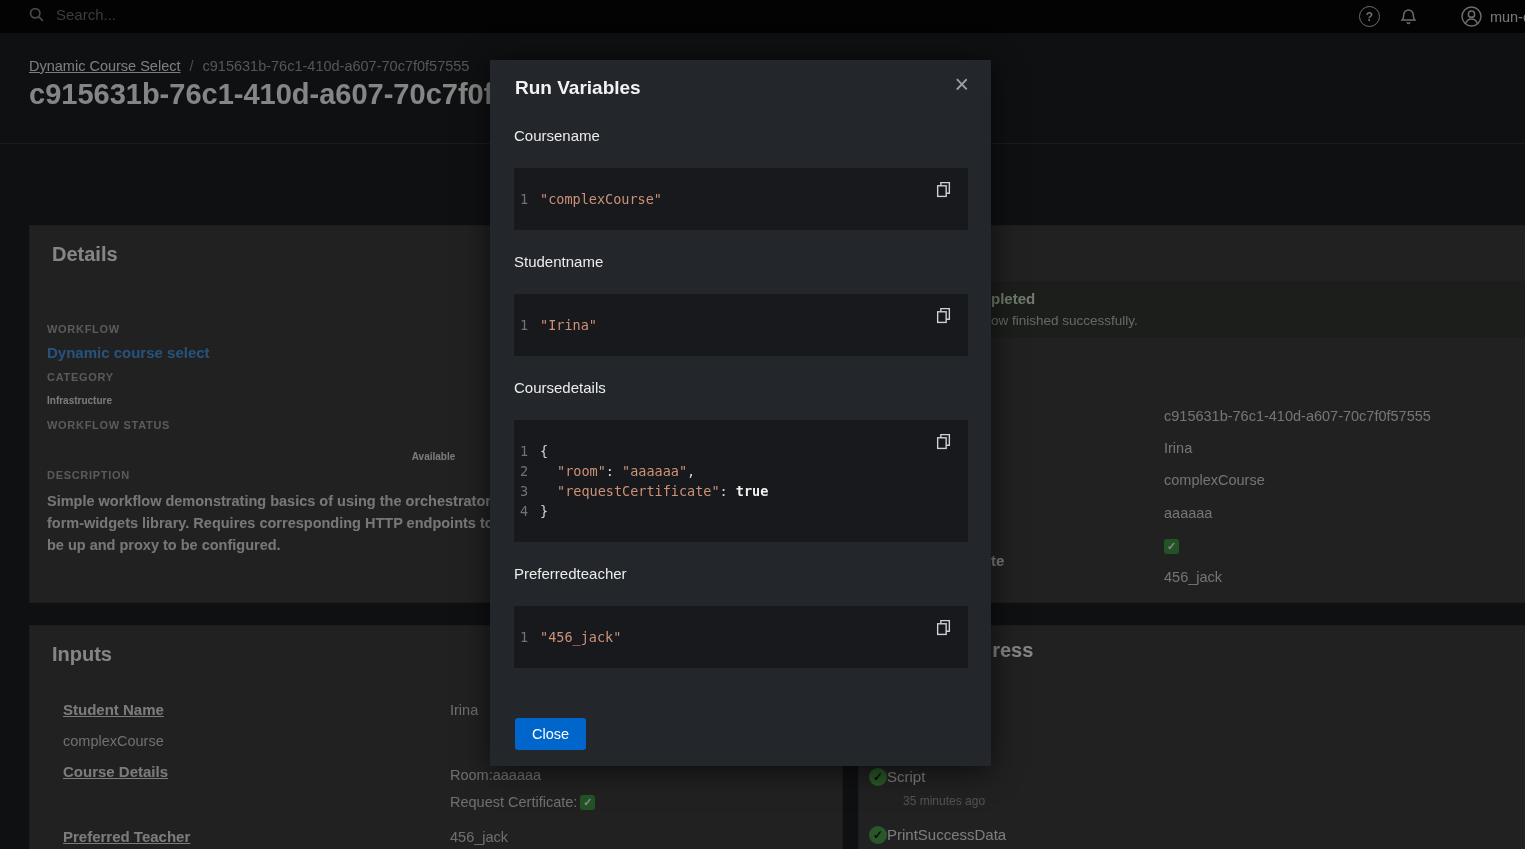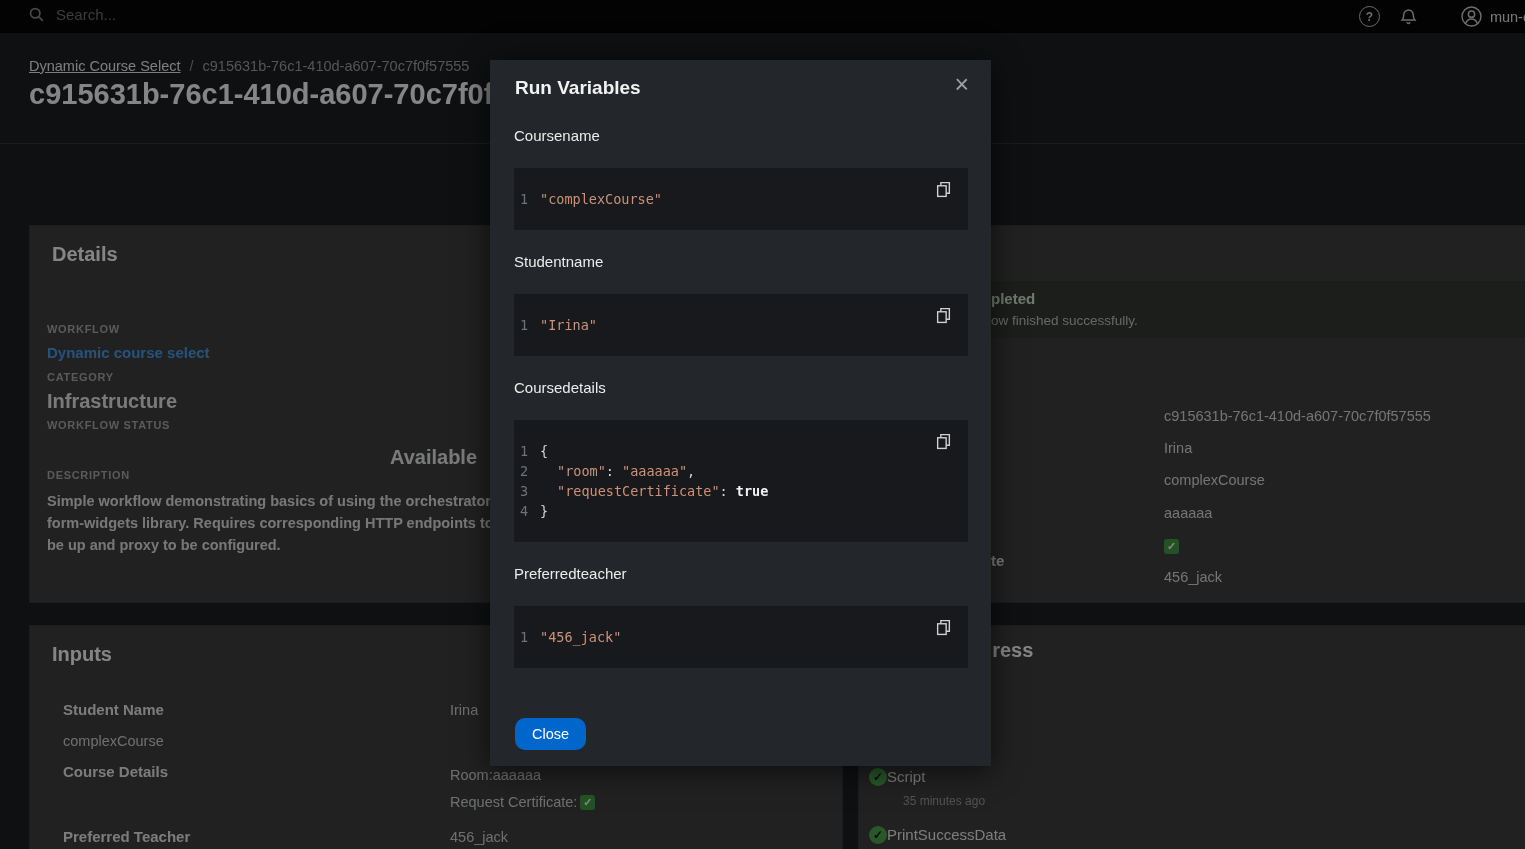--- a/index.html
+++ b/index.html
@@ -29,29 +29,29 @@
   .page-divider{position:absolute;left:0;top:143px;width:100%;height:1px;background:#33373b;border:none;margin:0;}
 
   
   .card{position:absolute;background:#404040;border:1px solid #35393d;box-sizing:border-box;}
   .card h2{margin:0;font-size:20px;font-weight:700;color:#ffffff;line-height:24px;}
 
   .details-card{left:29px;top:225px;width:814px;height:378px;padding:16px 22px;}
   .fields{margin-top:57px;margin-left:-5px;}
   .field{margin-bottom:9px;}
   .flabel{font-size:11px;line-height:13px;font-weight:700;letter-spacing:.7px;color:#abadb0;margin-bottom:8px;}
-  .fvalue{font-size:20px;line-height:18px;font-weight:600;color:#e9eaeb;}
+  .fvalue{font-size:10px;line-height:18px;font-weight:600;color:#e9eaeb;}
   .flink{font-size:15px;line-height:18px;font-weight:600;color:#4a9fef;text-decoration:none;}
   .status-row{display:flex;align-items:center;gap:8px;height:20px;flex-direction:column;}
   .desc{font-size:14.5px;line-height:22px;font-weight:600;color:#e4e5e6;width:452px;}
 
   .inputs-card{left:29px;top:625px;width:814px;height:260px;padding:16px 22px;}
   .inputs-rows{margin-top:34px;margin-left:11px;}
   .irow{display:grid;grid-template-columns:387px auto;margin-bottom:11px;}
-  .ilabel{font-size:15px;line-height:20px;font-weight:700;color:#eceded;}
+  .ilabel{font-size:15px;line-height:20px;font-weight:700;color:#eceded;text-decoration:underline;}
   .ivalue{font-size:14.5px;line-height:20px;color:#d2d5d8;}
   .ivalue .vline{line-height:27px;display:flex;align-items:center;gap:3px;}
 
   .results-card{left:858px;top:225px;width:700px;height:378px;}
   .alert{position:absolute;left:24px;top:55px;width:645px;height:57px;background:#373b37;
          box-sizing:border-box;padding:9px 0 0 108px;}
   .alert-title{font-size:15px;font-weight:700;color:#d7ead1;}
   .alert-msg{font-size:13.5px;color:#c3c6c3;margin-top:6px;}
   .rrow{position:absolute;left:305px;font-size:14.5px;line-height:20px;color:#dcdfe1;white-space:nowrap;}
   .rlabel-frag{position:absolute;left:132px;font-size:15px;line-height:20px;font-weight:700;color:#eceded;}
@@ -84,21 +84,21 @@
          font-size:13.5px;line-height:20px;color:#d4d4d4;white-space:pre;}
   .ln{width:12px;padding-left:6px;color:#6e7377;flex:none;}
   .ctext{margin-left:8px;}
   .ind{display:inline-block;width:17px;}
   .tok-str{color:#ce9178;}
   .tok-punc{color:#d4d4d4;}
   .tok-bool{color:#f2f2f2;font-weight:700;}
   .copy-btn{position:absolute;top:6px;right:10px;width:30px;height:30px;background:none;border:none;
             display:flex;align-items:center;justify-content:center;padding:0;}
   .modal-footer{padding:27px 24px 16px 25px;}
-  .btn-primary{background:#0066cc;color:#fff;border:none;border-radius:10px;padding:8px 17px;
+  .btn-primary{background:#0066cc;color:#fff;border:none;border-radius:3px;padding:8px 17px;
                font-size:14.5px;font-family:inherit;}
 </style>
 </head>
 <body>
 
 <div id="app" data-interactable="false">
 
   <header class="topbar" data-interactable="false">
     <div class="search" data-interactable="true">
       <svg data-interactable="false" width="17" height="17" viewBox="0 0 20 20">

